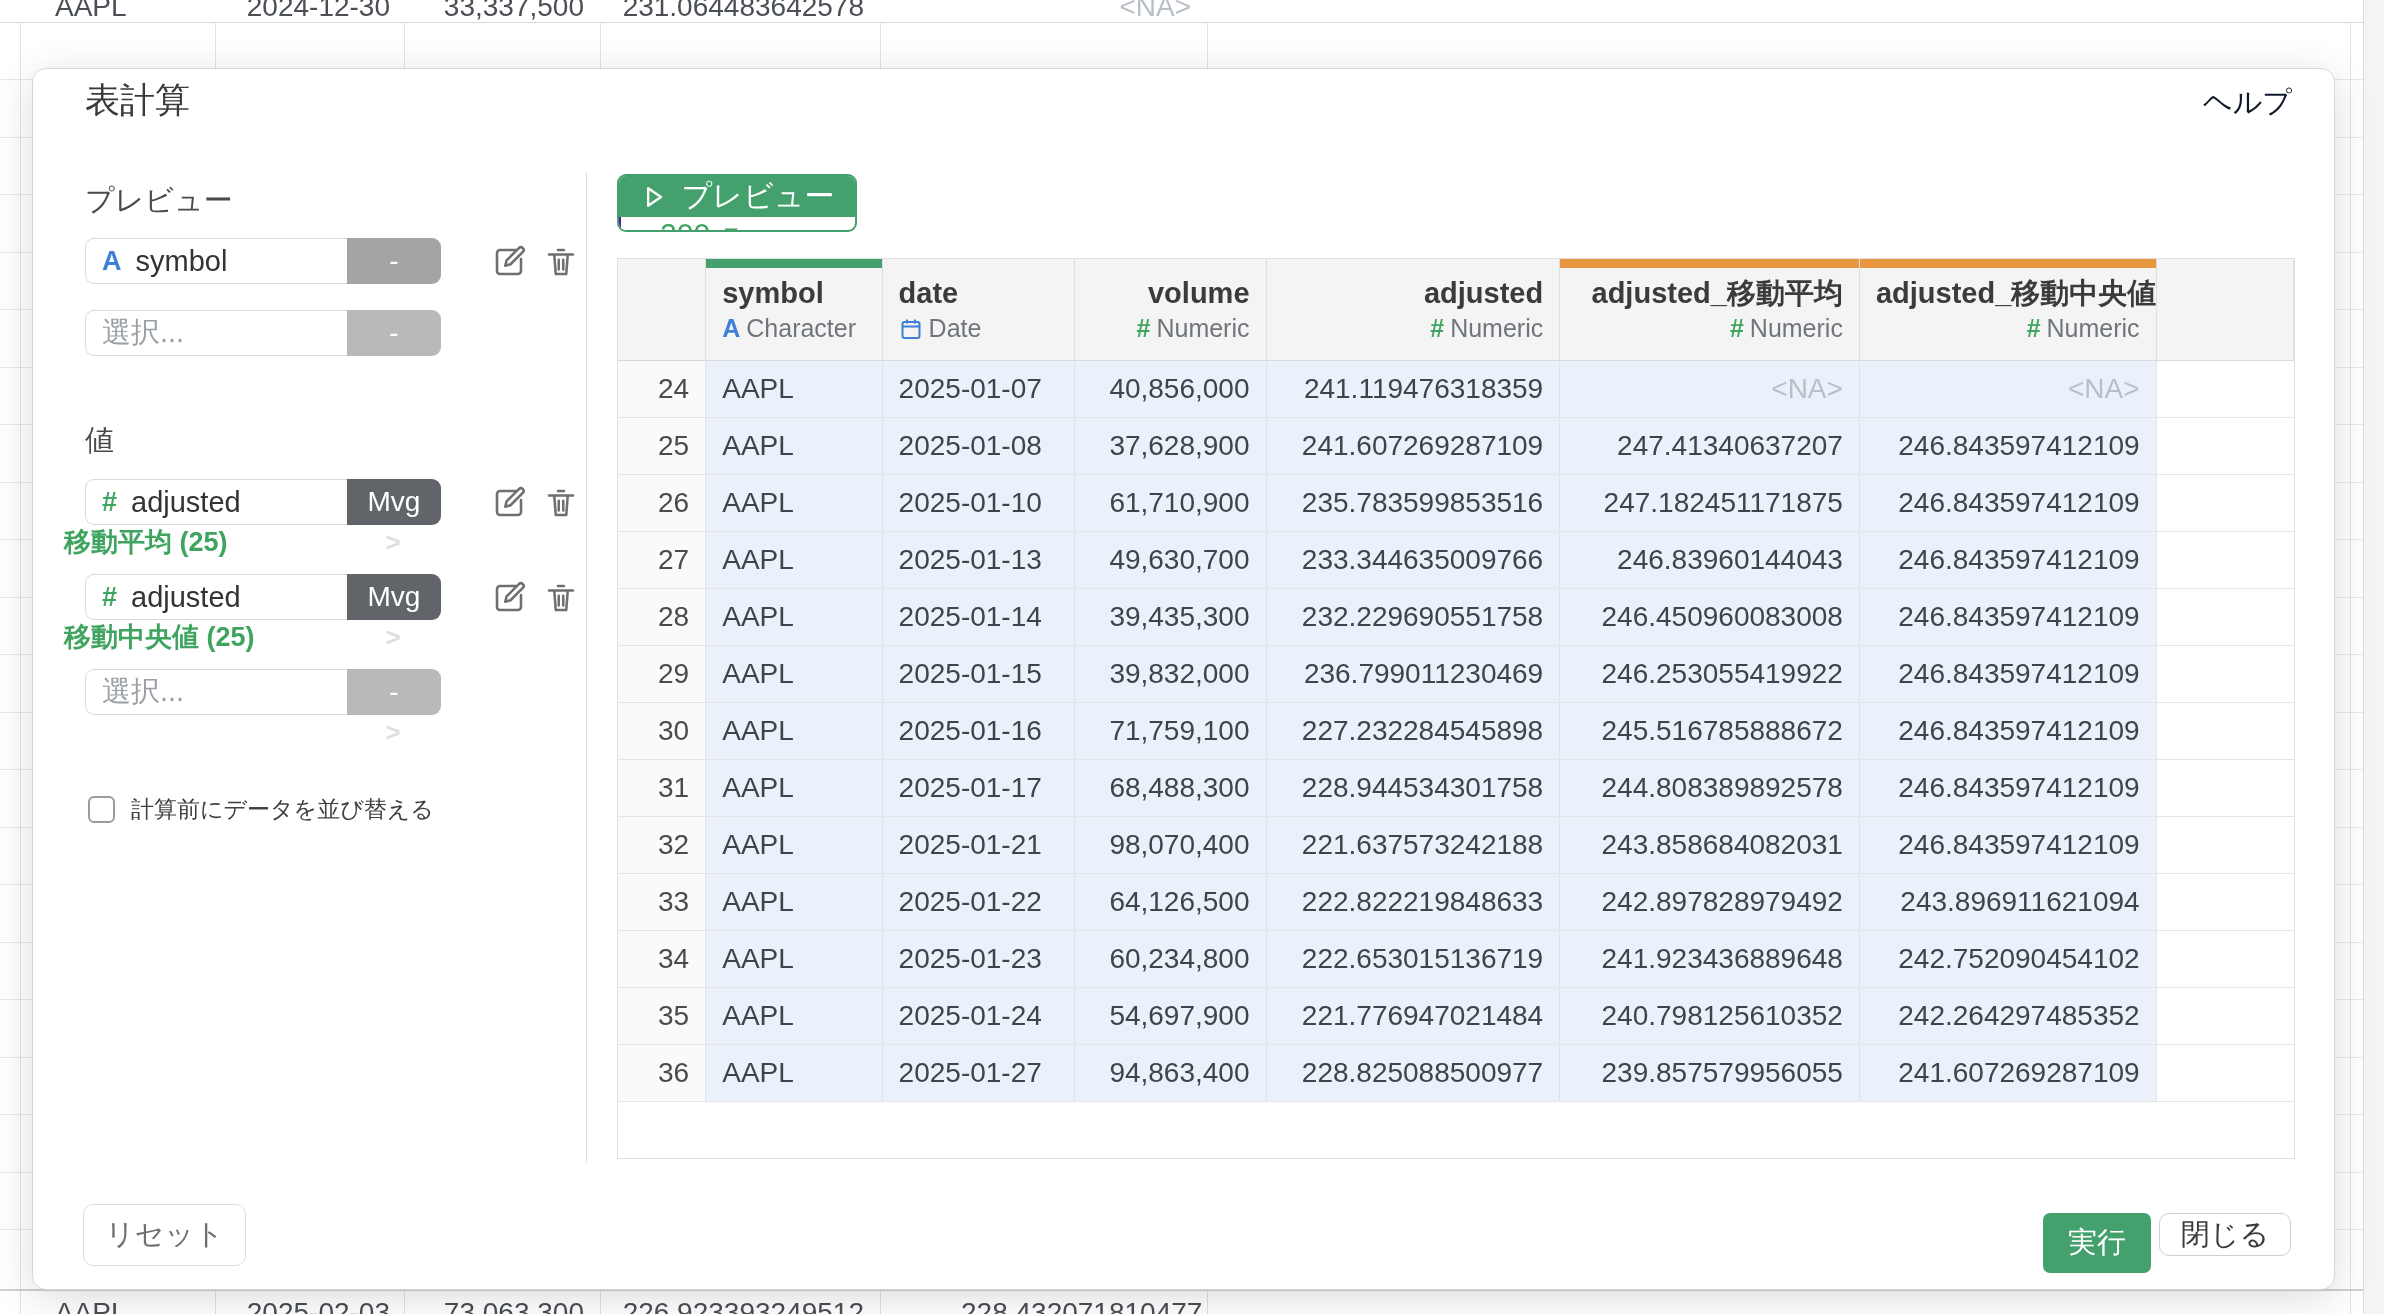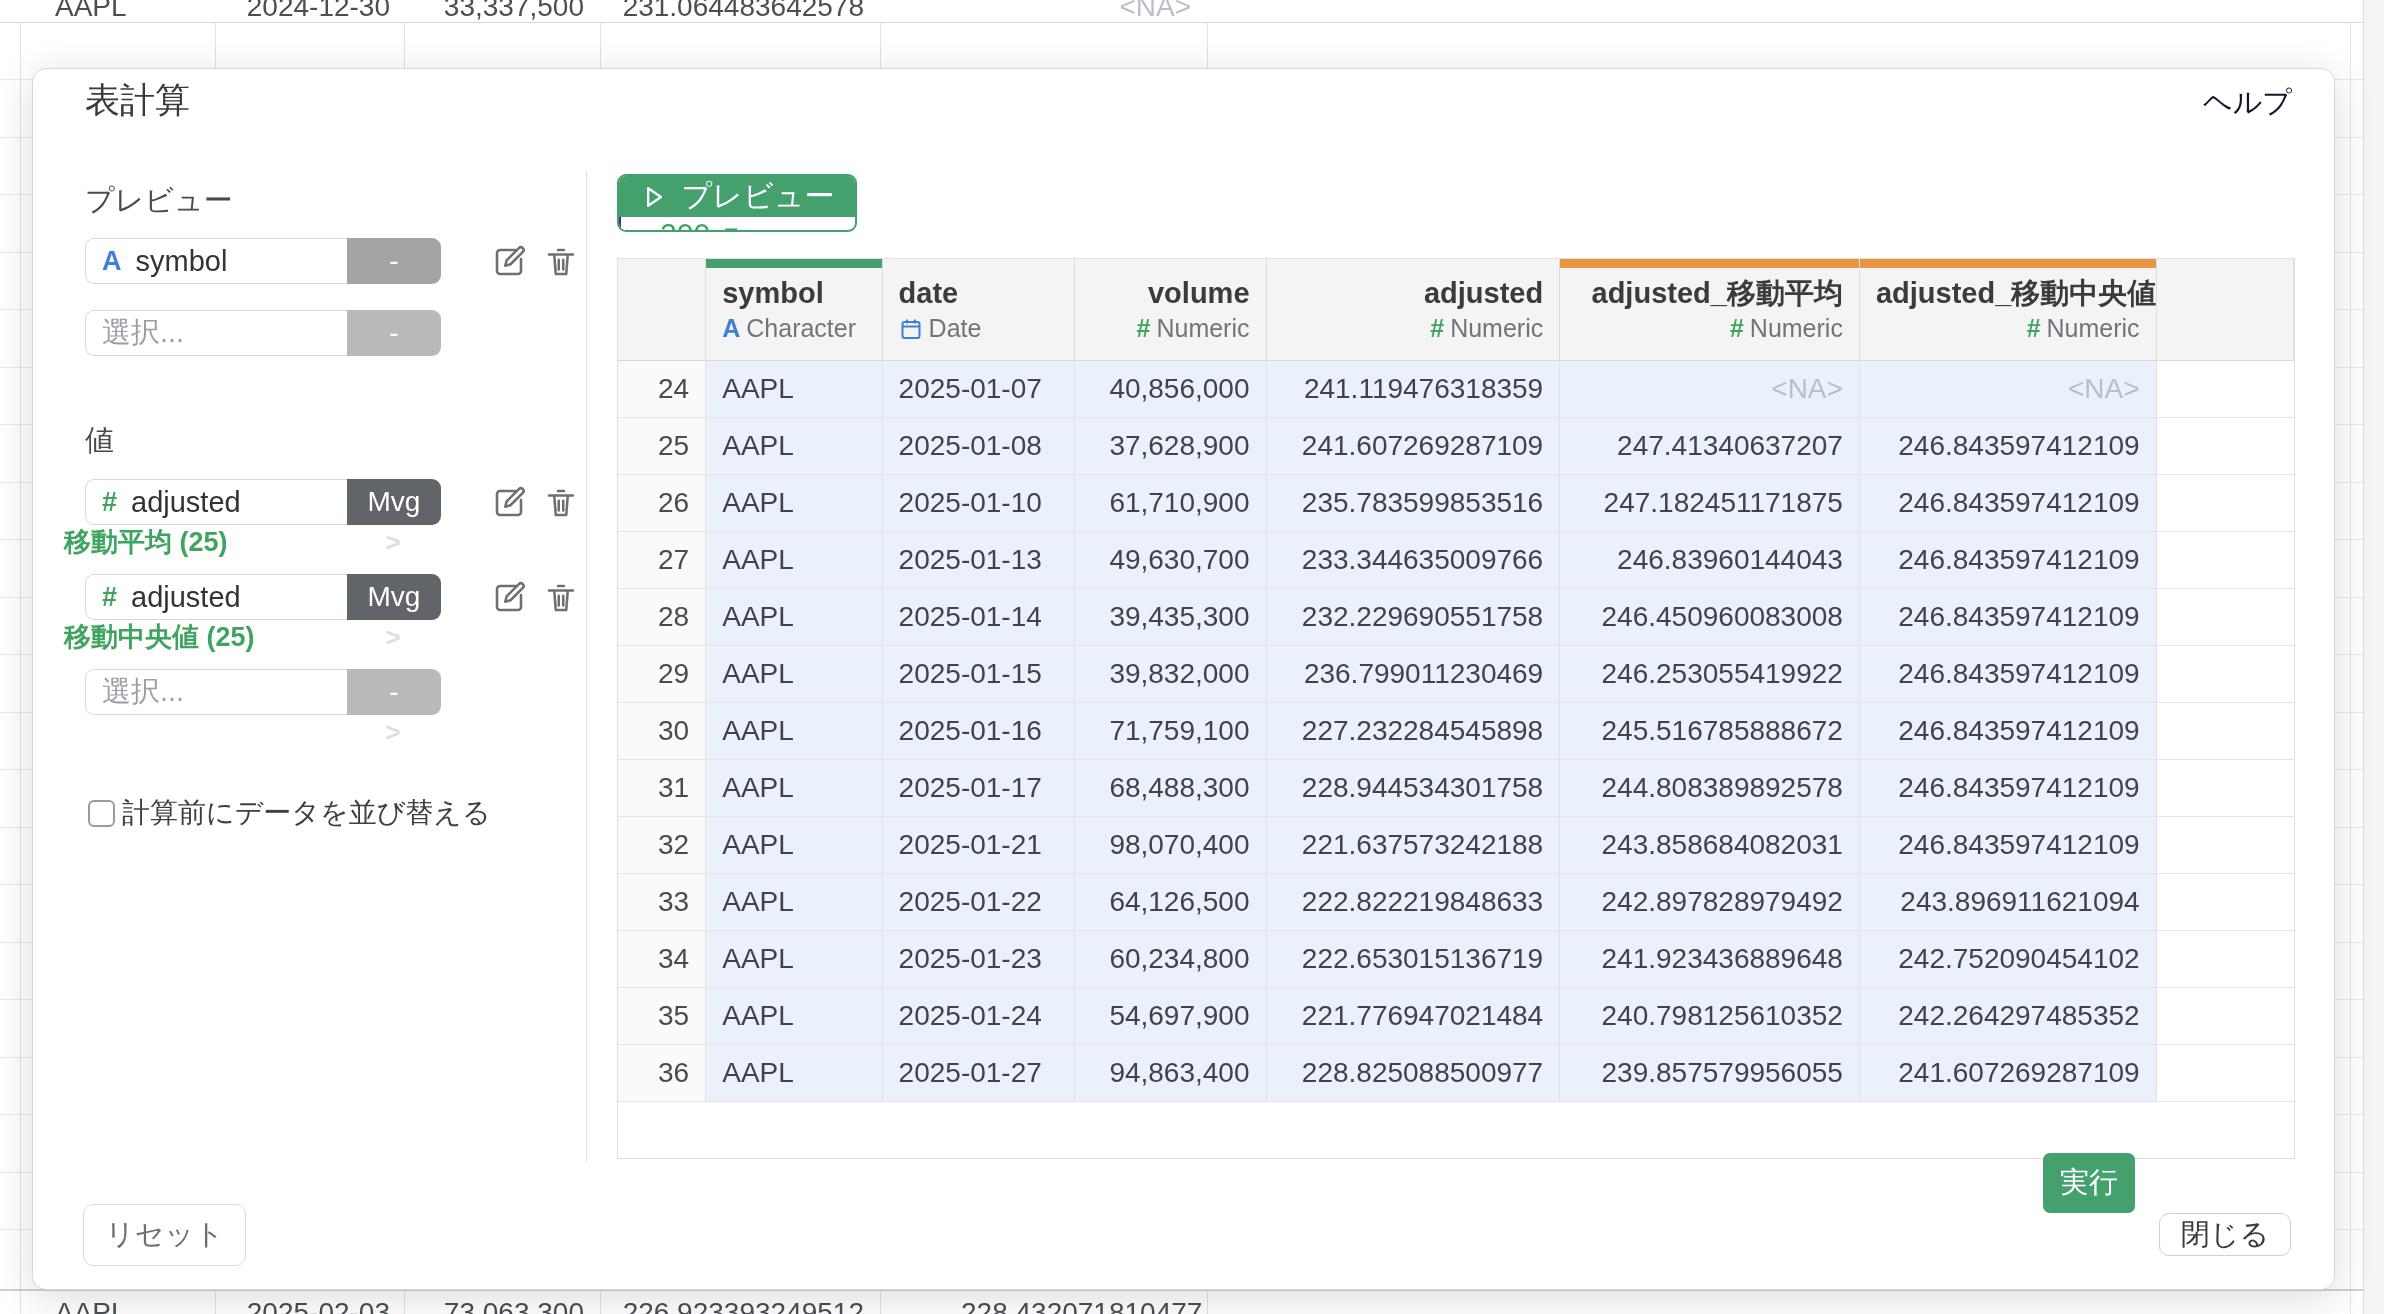--- a/index.html
+++ b/index.html
@@ -47,27 +47,27 @@
   .fval{font-size:29px;color:#333;}
   .fph{font-size:29px;color:#9aa0a6;}
   .icon-btn{position:absolute;top:5px;width:40px;height:40px;background:none;border:none;padding:0;cursor:pointer;}
   .icon-btn svg{width:36px;height:36px;}
   .ib-edit{left:404px;}
   .ib-del{left:456px;}
   .subtext{position:absolute;left:31px;font-size:27px;font-weight:600;color:#3fa45f;white-space:nowrap;}
   .chev{position:absolute;left:330px;width:60px;text-align:center;font-size:26px;font-weight:bold;color:#dedede;}
   .checkbox-row{position:absolute;left:55px;top:725px;display:flex;align-items:center;}
   .cbox{width:27px;height:27px;border:2px solid #9b9b9b;border-radius:6px;background:#fff;box-sizing:border-box;cursor:pointer;}
-  .cbox-label{margin-left:7px;font-size:28px;color:#3f3f3f;}
+  .cbox-label{margin-left:16px;font-size:23px;color:#3f3f3f;}
 
   
   .btn{box-sizing:border-box;font-size:29px;cursor:pointer;}
   .reset-btn{position:absolute;left:50px;top:1135px;width:163px;height:62px;background:#fff;
              border:1px solid #dcdcdc;border-radius:10px;color:#6f6f6f;}
-  .run-btn{position:absolute;left:2010px;top:1084px;width:92px;height:60px;background:#44a06c;
+  .run-btn{position:absolute;left:2010px;top:1144px;width:108px;height:60px;background:#44a06c;
            border:none;border-radius:7px;color:#fff;}
   .close-btn{position:absolute;left:2126px;top:1144px;width:132px;height:43px;background:#fff;
              border:1px solid #cfcfcf;border-radius:10px;color:#3a3a3a;}
 
   
   .preview-ctl{position:absolute;left:584px;top:105px;height:58px;border:2px solid #44a06c;border-radius:9px;
                overflow:hidden;display:flex;box-sizing:border-box;flex-direction:column;}
   .preview-btn{width:236px;height:100%;background:#44a06c;border:none;color:#fff;font-size:30px;
                display:flex;align-items:center;justify-content:center;gap:14px;cursor:pointer;padding:0;}
   .limit-dd{width:160px;height:100%;background:#fff;border:none;border-left:2px solid #4c1d95;color:#3fa45f;

